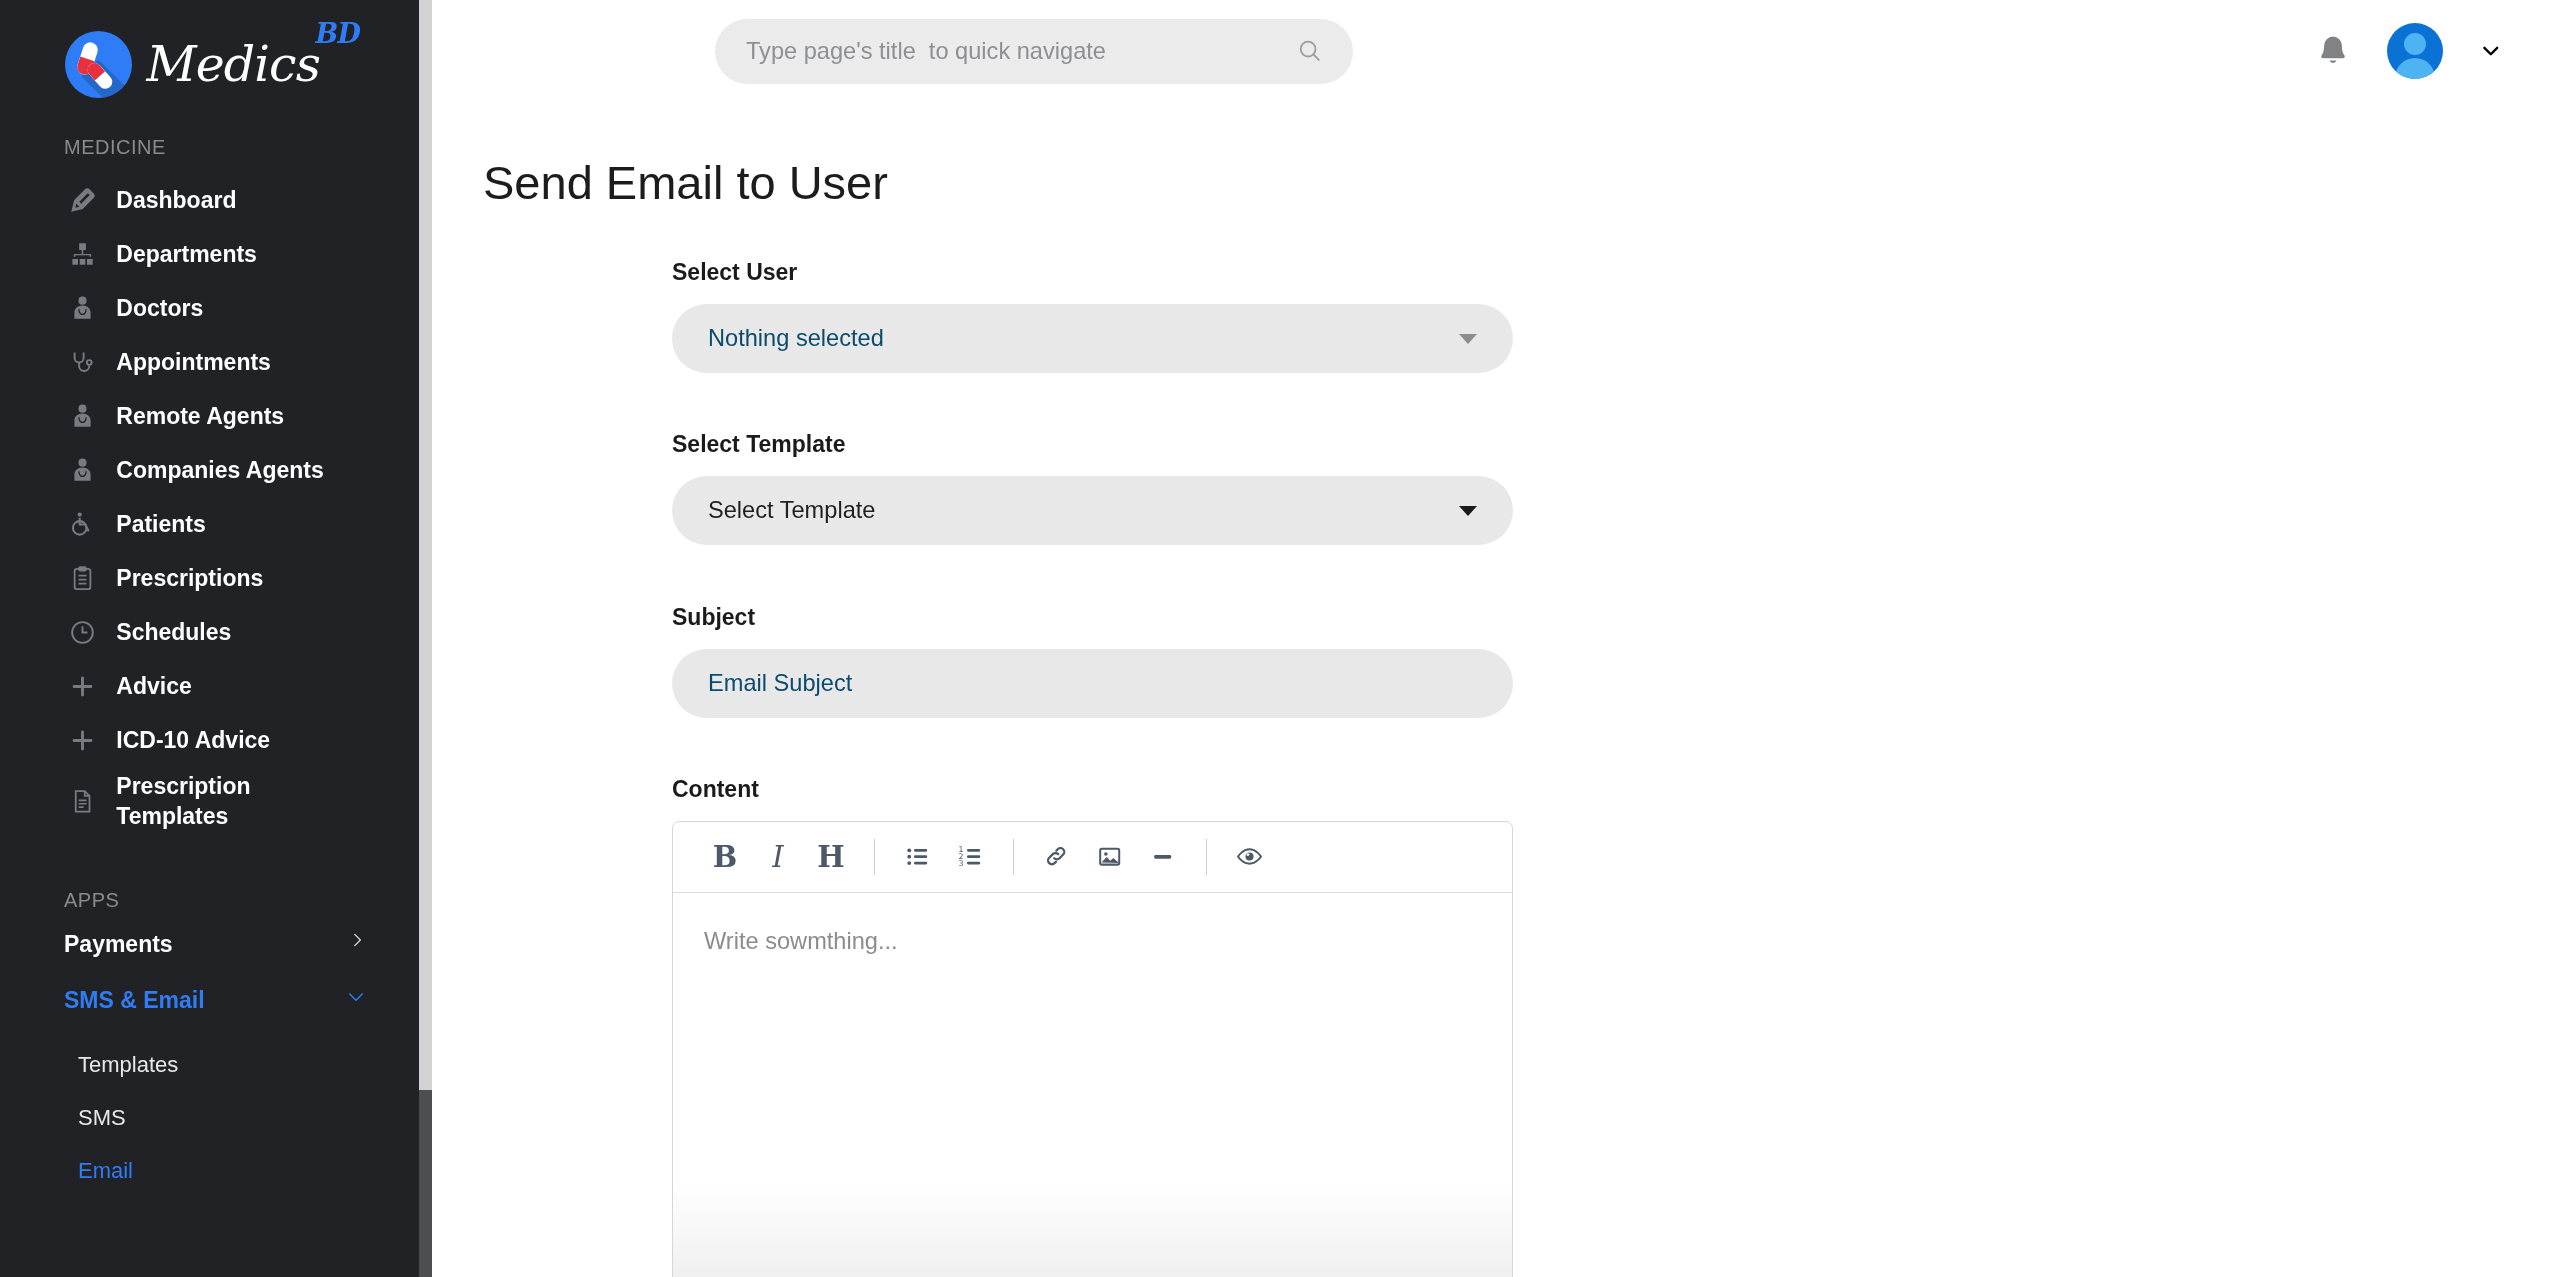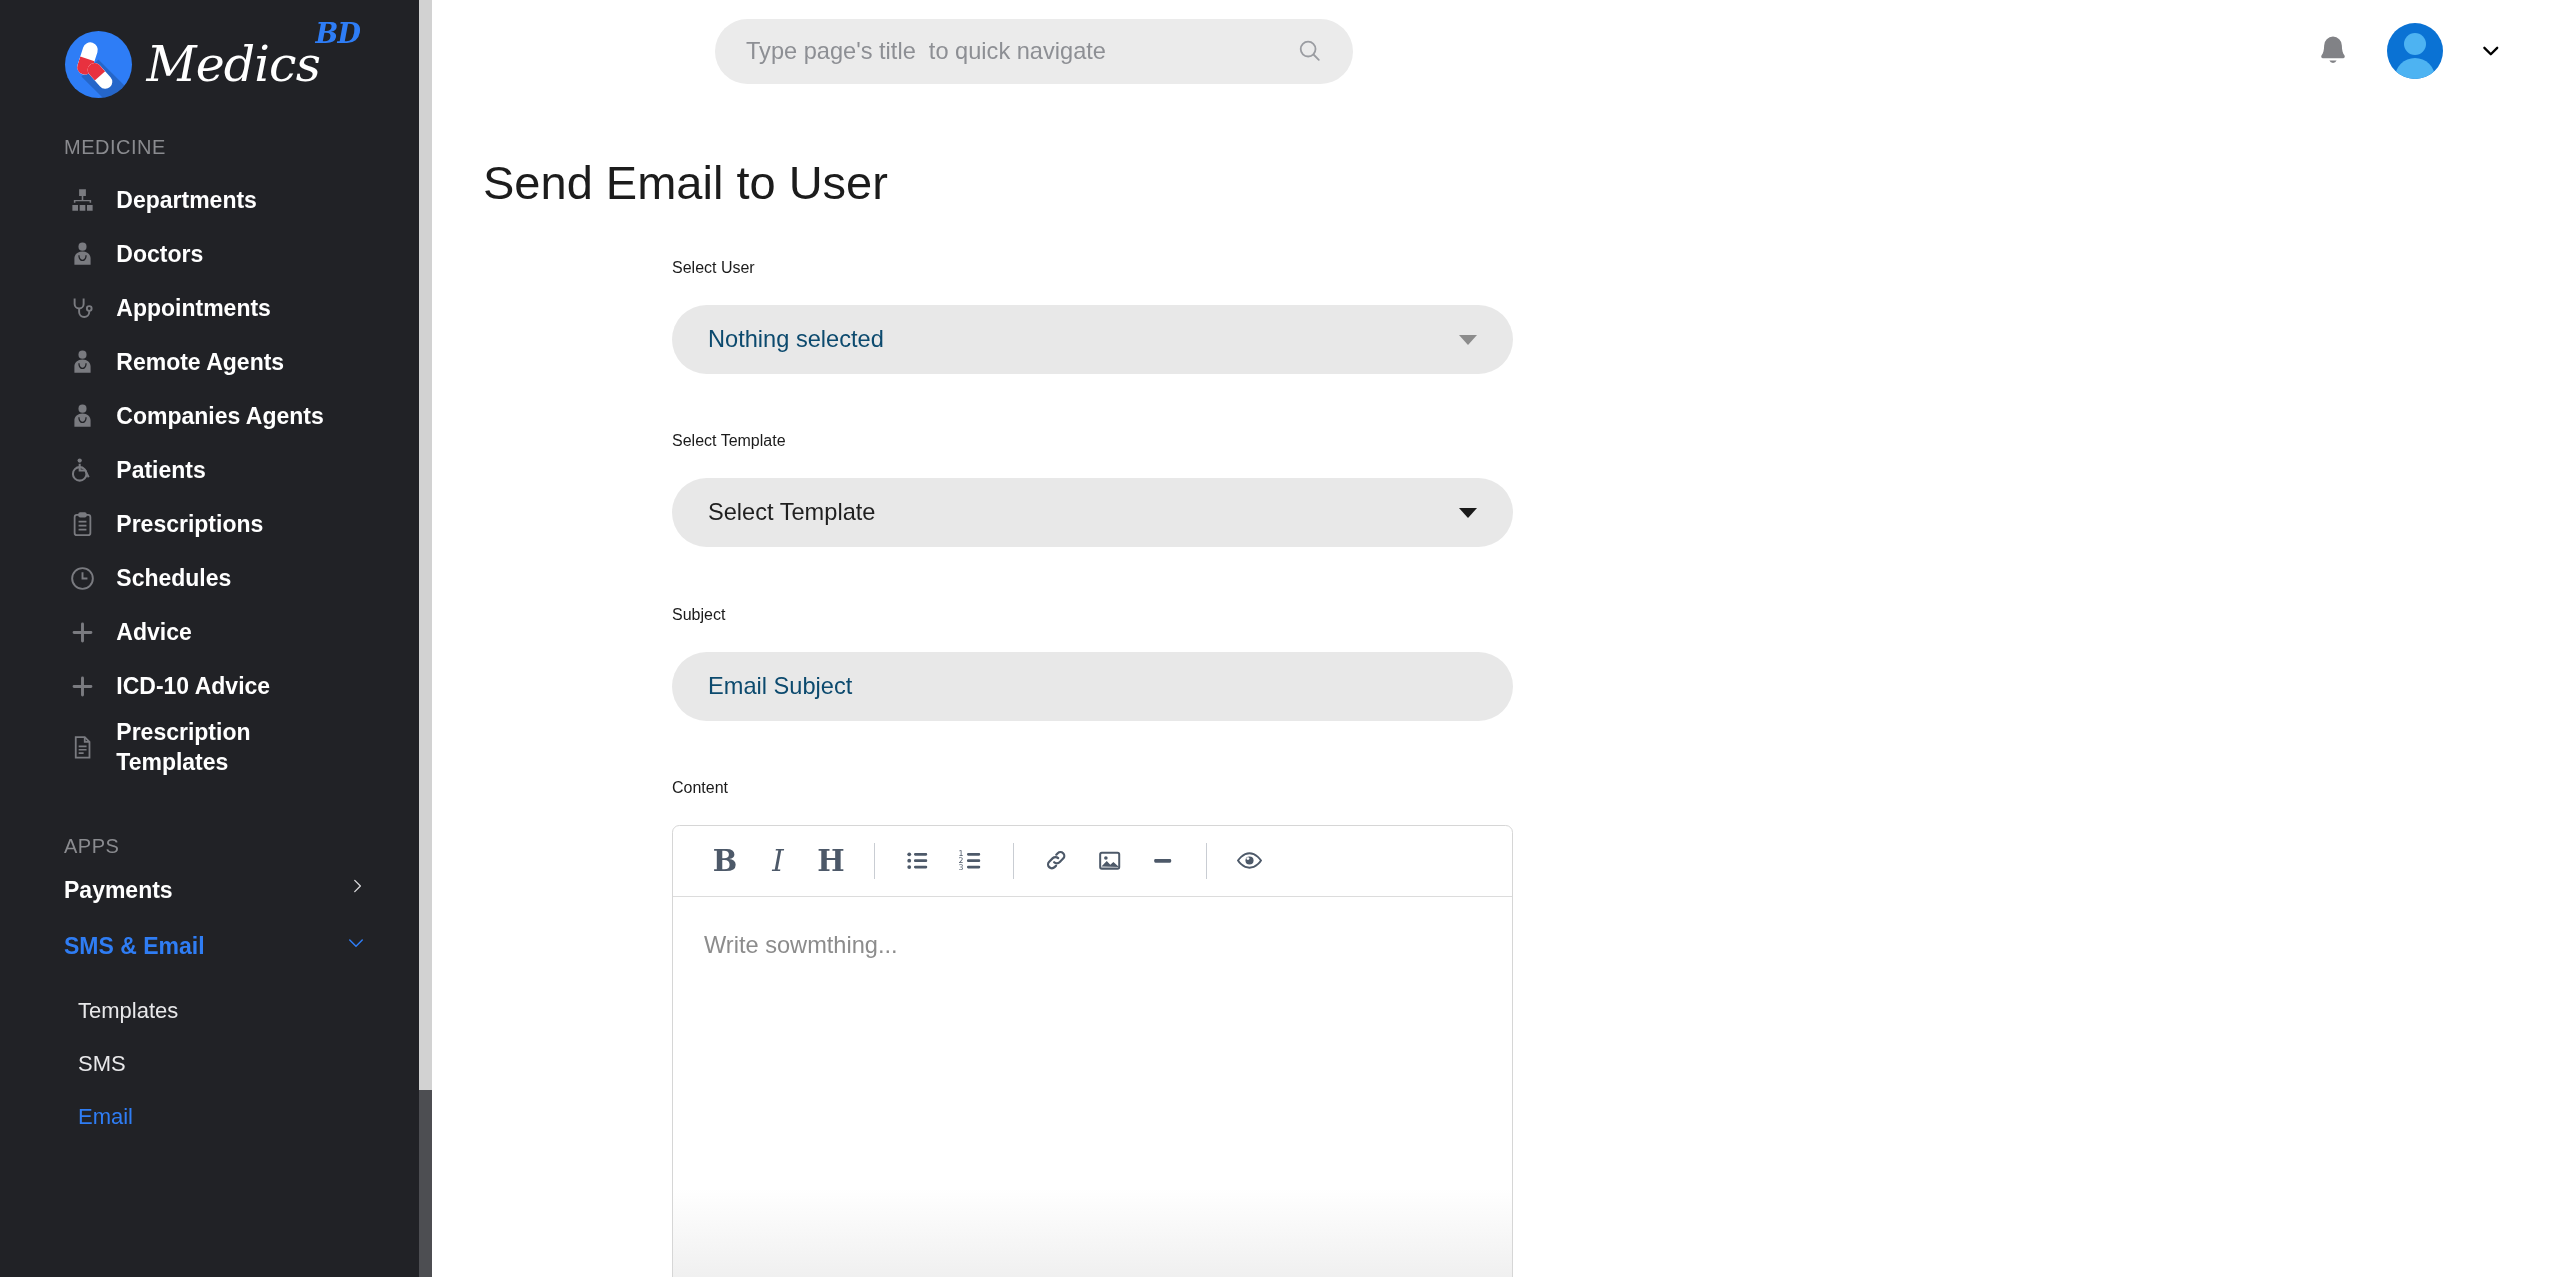--- a/index.html
+++ b/index.html
@@ -197,24 +197,24 @@
     color: #1c1c1c;
   }
 
   .form {
     margin-top: 49px;
     padding-left: 240px;
     width: 1081px;
   }
   .fld { margin-bottom: 7.3px; }
   .fld-label {
-    font-size: 16px;
-    font-weight: 400;
+    font-size: 23px;
+    font-weight: 700;
     color: #1b1b1b;
-    padding-bottom: 28px;
+    padding-bottom: 18px;
   }
   .ctrl {
     height: 69px;
     background: #e8e8e8;
     border-radius: 35px;
     display: flex; align-items: center;
     padding: 0 36px;
     cursor: pointer;
   }
   .ctrl .val { flex: 1 1 auto; font-size: 23.6px; }
@@ -287,20 +287,28 @@
           <div class="pill-b"></div>
         </div>
         <div class="logo-text">
           <span>Medics</span>
           <span class="logo-sup">BD</span>
         </div>
       </div>
 
       <div class="sb-section">MEDICINE</div>
 
+      <div class="sb-item">
+        <span class="ic">
+          <svg width="27" height="27" viewBox="0 0 24 24" fill="currentColor">
+              <path d="M18.3 2.1a2.9 2.9 0 0 0-4.1 0L4.5 11.8 2 22l10.2-2.5 9.7-9.7a2.9 2.9 0 0 0 0-4.1l-3.6-3.6zM5.6 18.4l.9-3.6 2.7 2.7-3.6.9zm3.6-5.2 7.6-7.6 1.6 1.6-7.6 7.6-1.6-1.6z"></path>
+            </svg>
+        </span>
+        <span class="lbl">Dashboard</span>
+      </div>
 
       <div class="sb-item">
         <span class="ic">
           <svg width="27" height="27" viewBox="0 0 24 24" fill="currentColor">
               <path d="M9 2h6v6h-6zM3 16h5v5H3zm6.5 0h5v5h-5zM16 16h5v5h-5zM11.3 8h1.4v3.5h7V14h-1.4v-1.3H5.7V14H4.3v-2.5h7z"></path>
             </svg>
         </span>
         <span class="lbl">Departments</span>
       </div>
 

